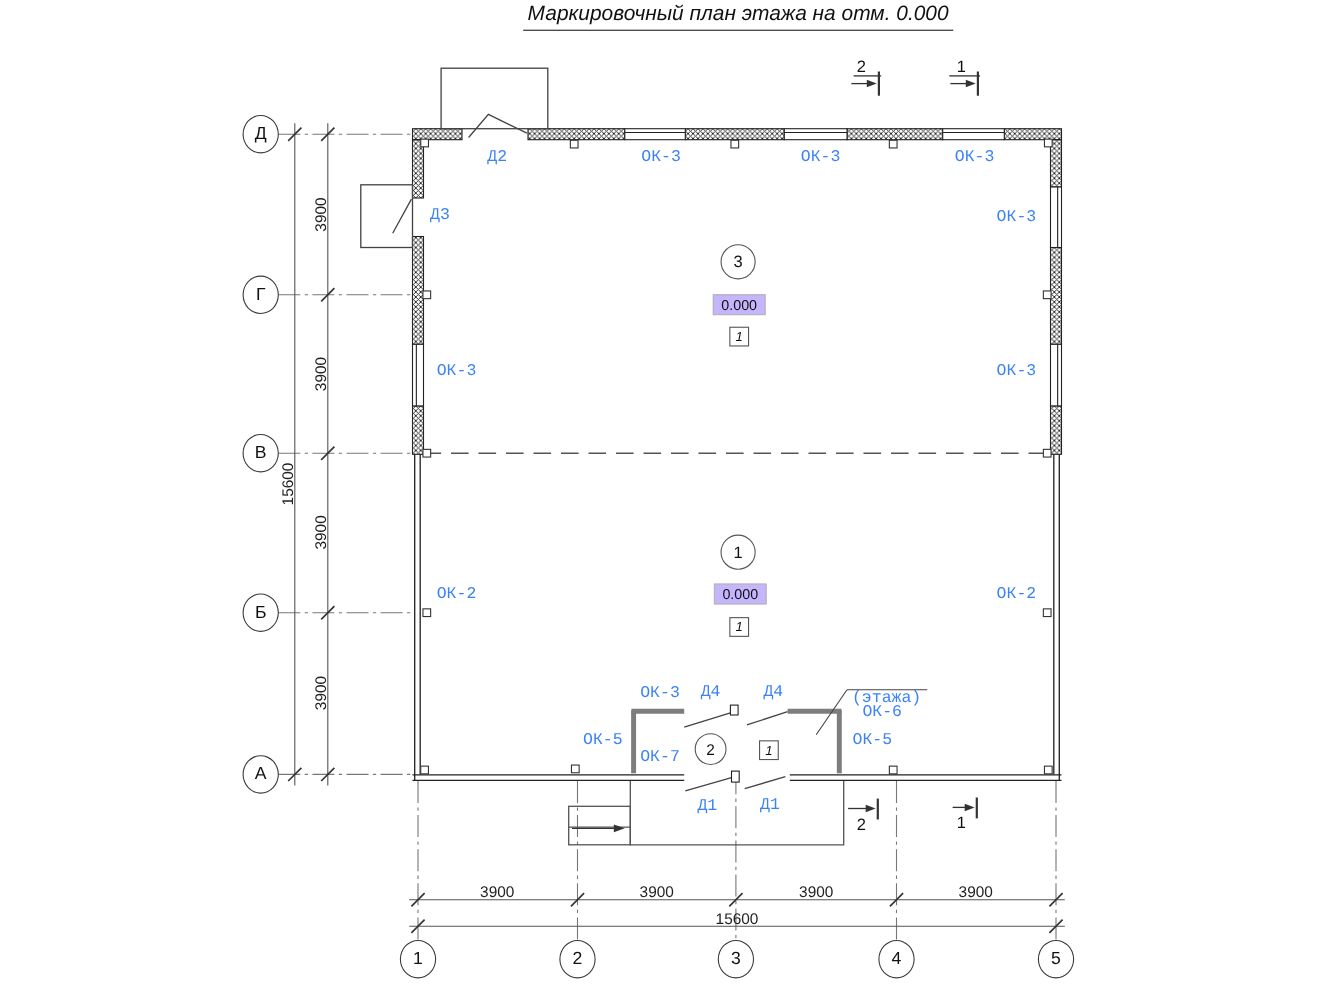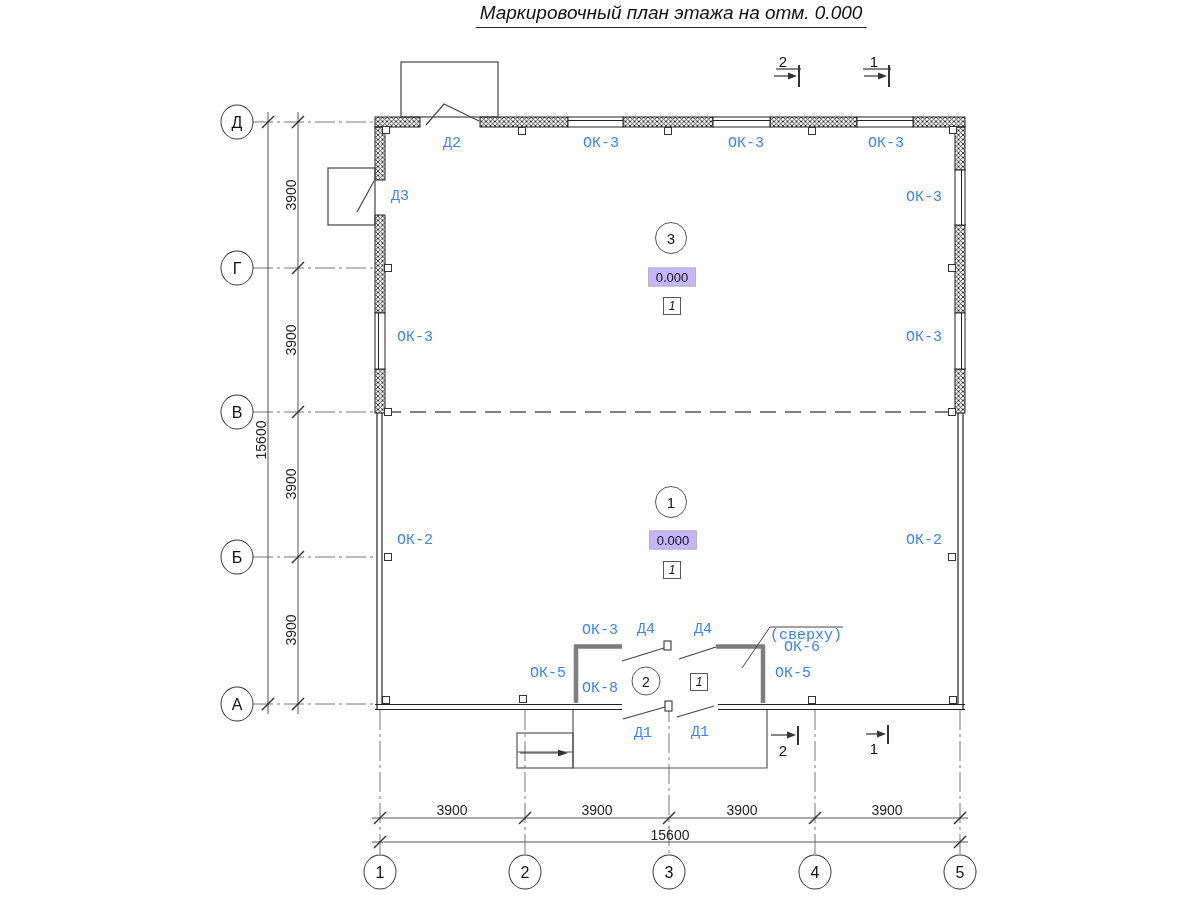--- a/index.html
+++ b/index.html
@@ -242,24 +242,24 @@
       <div class="lbl" style="left: 886px; top: 143px;">ОК-3</div>
       <div class="lbl" style="left: 924px; top: 197px;">ОК-3</div>
       <div class="lbl" style="left: 415px; top: 337px;">ОК-3</div>
       <div class="lbl" style="left: 924px; top: 337px;">ОК-3</div>
       <div class="lbl" style="left: 415px; top: 540px;">ОК-2</div>
       <div class="lbl" style="left: 924px; top: 540px;">ОК-2</div>
       <div class="lbl" style="left: 600px; top: 630px;">ОК-3</div>
       <div class="lbl" style="left: 646px; top: 629px;">Д4</div>
       <div class="lbl" style="left: 703px; top: 629px;">Д4</div>
       <div class="lbl" style="left: 802px; top: 618px; margin-top: 29px;">ОК-6</div>
-      <div class="lbl" style="left: 806px; top: 635px;">(сверху)</div>
+      <div class="lbl" style="left: 806px; top: 635px;">(этажа)</div>
       <div class="lbl" style="left: 548px; top: 673px;">ОК-5</div>
       <div class="lbl" style="left: 793px; top: 673px;">ОК-5</div>
-      <div class="lbl" style="left: 600px; top: 688px;">ОК-8</div>
+      <div class="lbl" style="left: 600px; top: 688px;">ОК-7</div>
       <div class="lbl" style="left: 643px; top: 733px;">Д1</div>
       <div class="lbl" style="left: 700px; top: 732px;">Д1</div>
     </div>
 
   <div class="room-circle" style="left:671px;top:238px">3</div>
   <div class="elev-box" style="left:672px;top:277px">0.000</div>
   <div class="finish-box" style="left:672px;top:306px">1</div>
 
   <div class="room-circle" style="left:671px;top:502px">1</div>
   <div class="elev-box" style="left:673px;top:540px">0.000</div>

